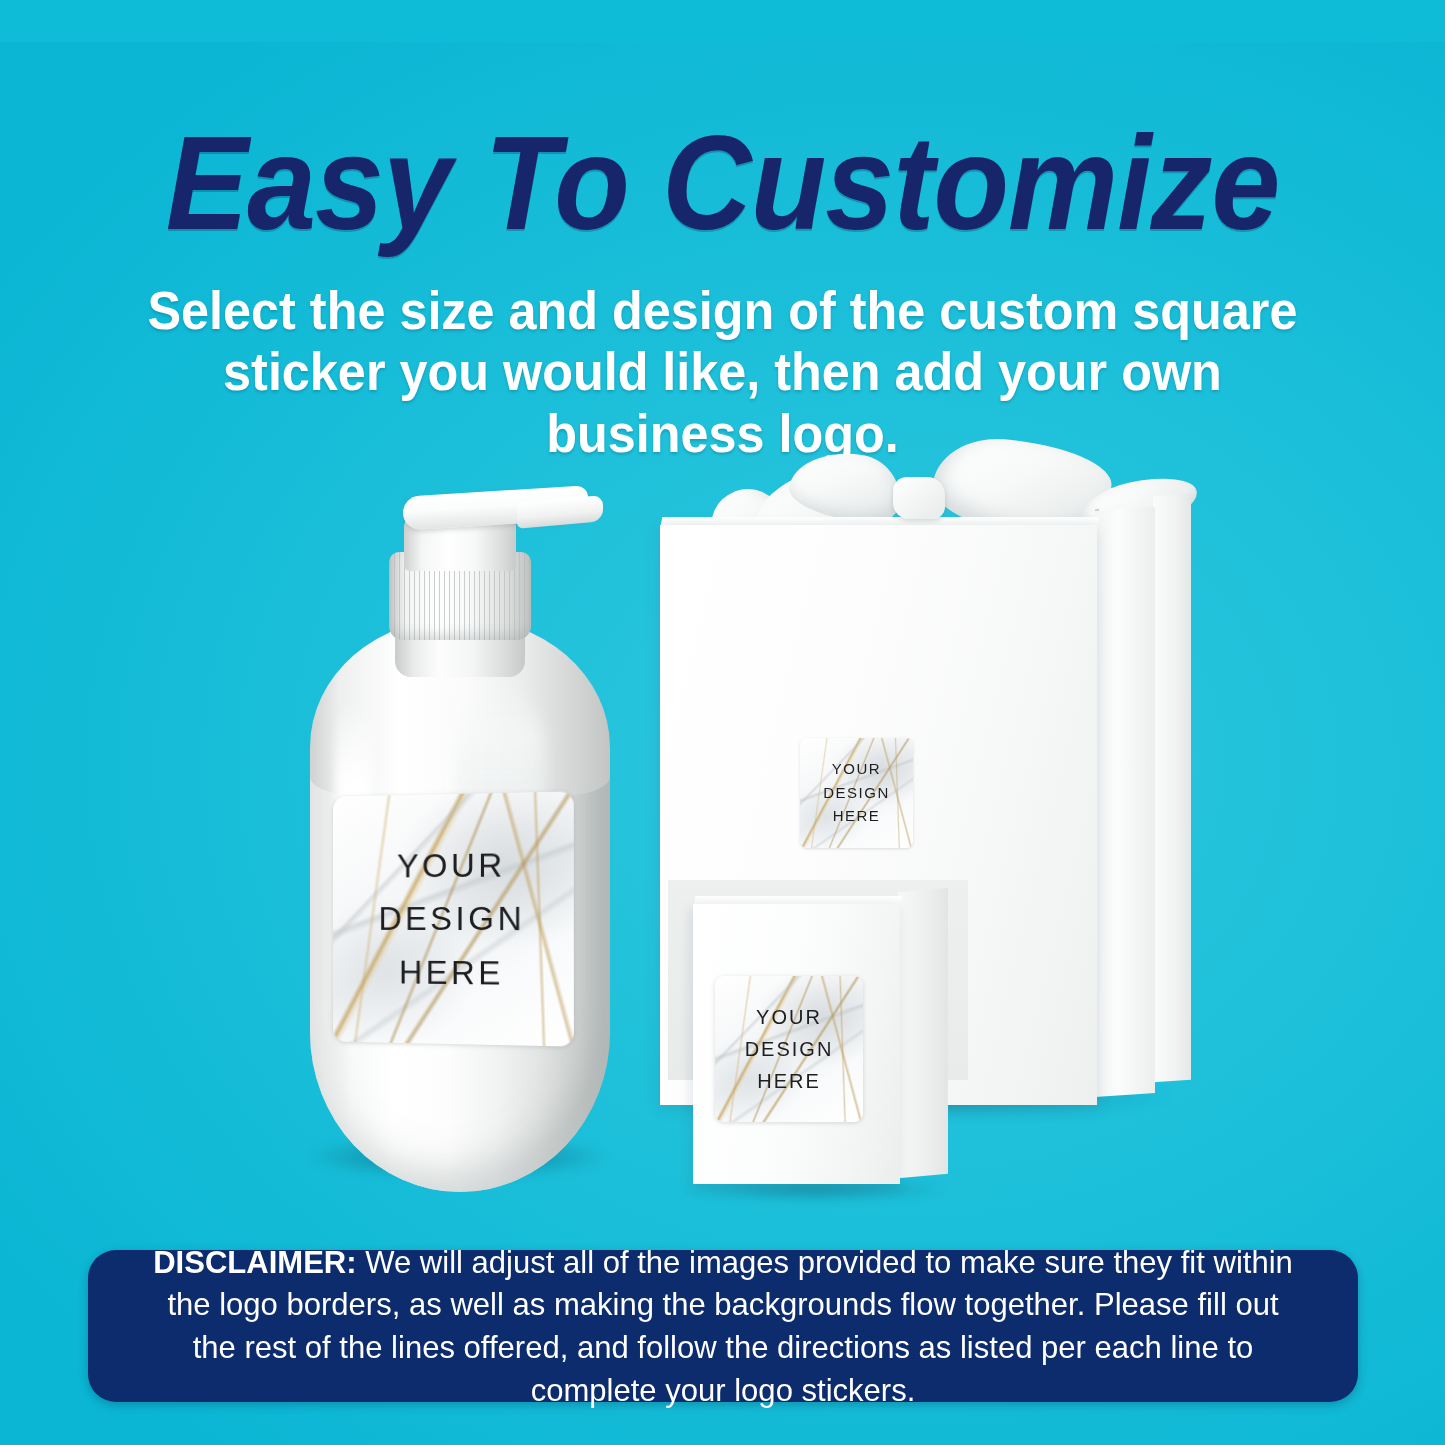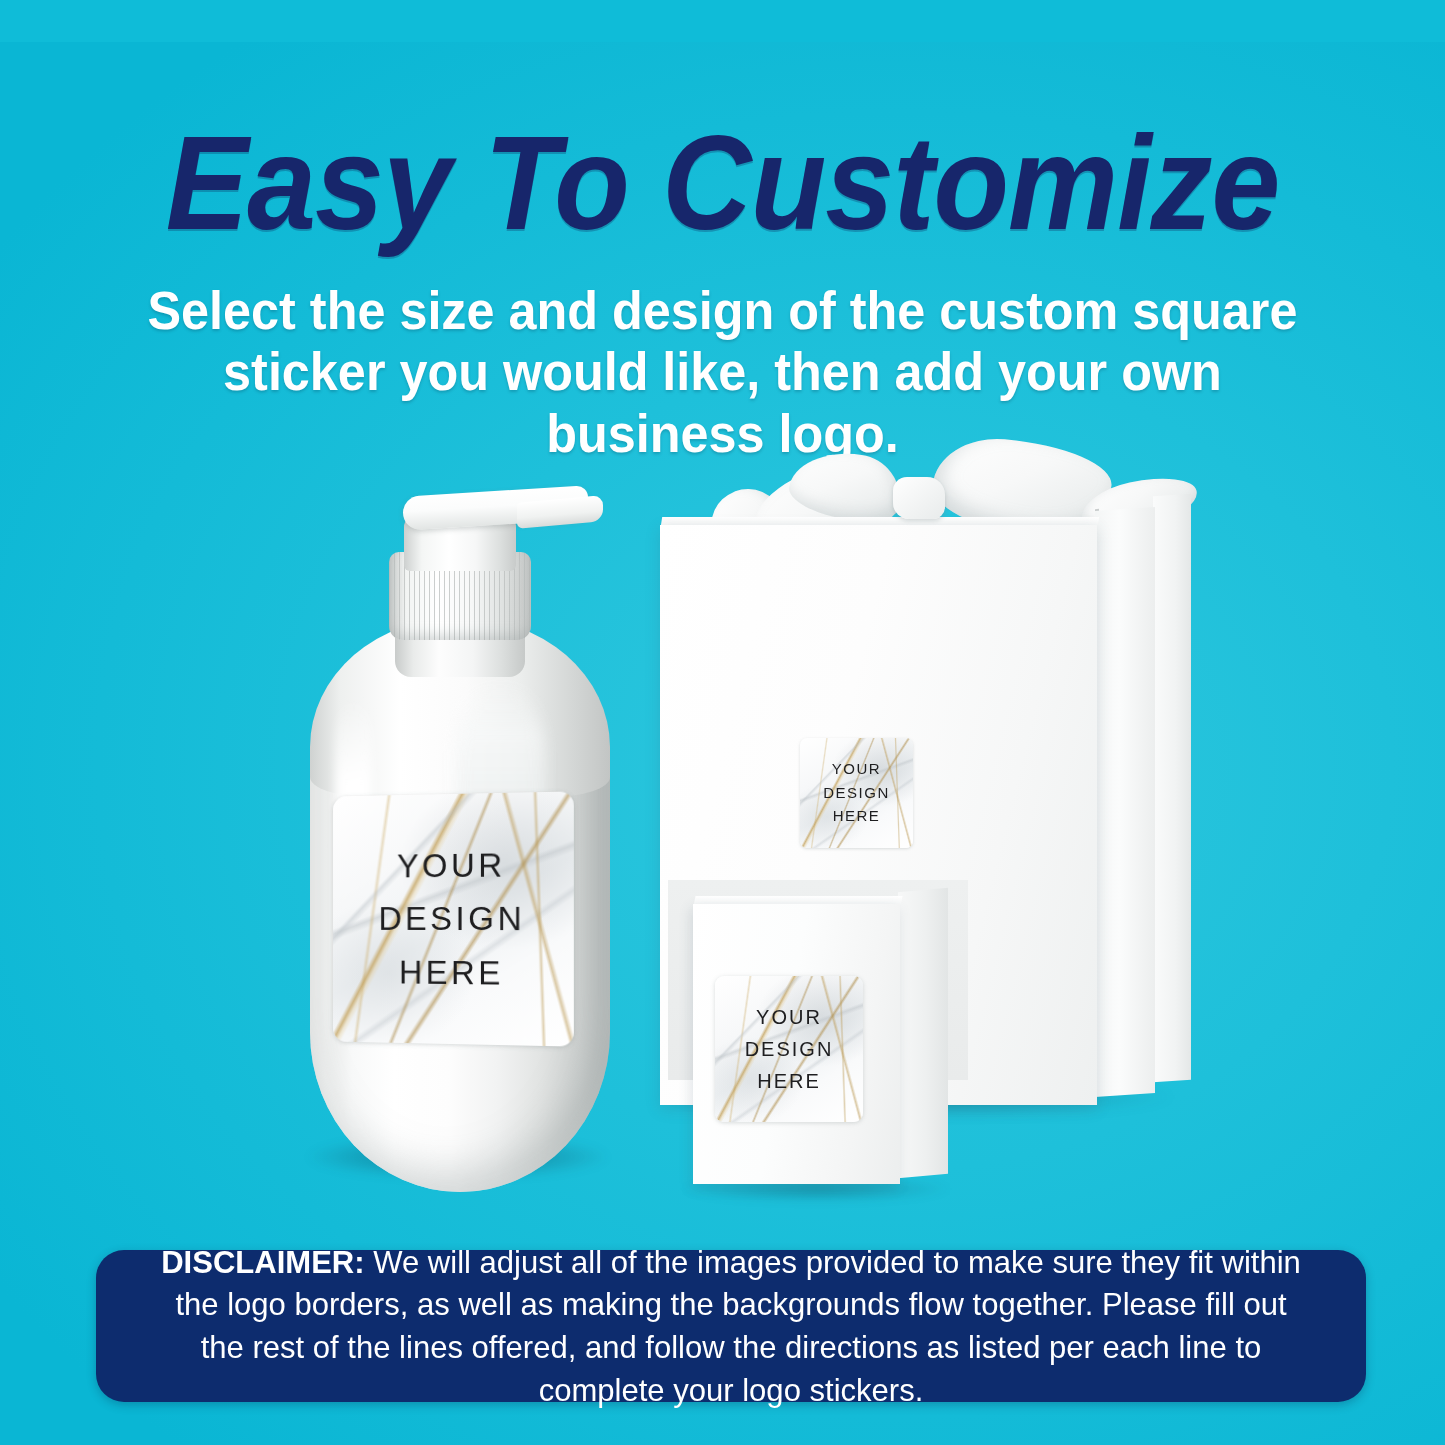--- a/index.html
+++ b/index.html
@@ -229,21 +229,21 @@
   }
   #smallbox-sticker{
     position:absolute;left:715px;top:934px;width:148px;height:146px;
     border-radius:9px;z-index:6;
     box-shadow:0 1px 4px rgba(120,130,130,.28);
   }
   #smallbox-sticker .sticker-text{font-size:20px;line-height:1.6;letter-spacing:2px;}
 
   
   #disclaimer{
-    position:absolute;left:96px;top:1208px;width:1270px;height:152px;
+    position:absolute;left:88px;top:1208px;width:1270px;height:152px;
     background:#0d2c6e;border-radius:28px;
     display:flex;align-items:center;justify-content:center;
     box-shadow:0 3px 10px rgba(5,25,60,.25);
   }
   #disclaimer p{
     margin:0;padding:0 38px;text-align:center;color:#ffffff;
     font-family:"Liberation Sans", sans-serif;
     font-weight:400;font-size:32px;line-height:1.33;
     transform:scaleX(0.97);
   }

